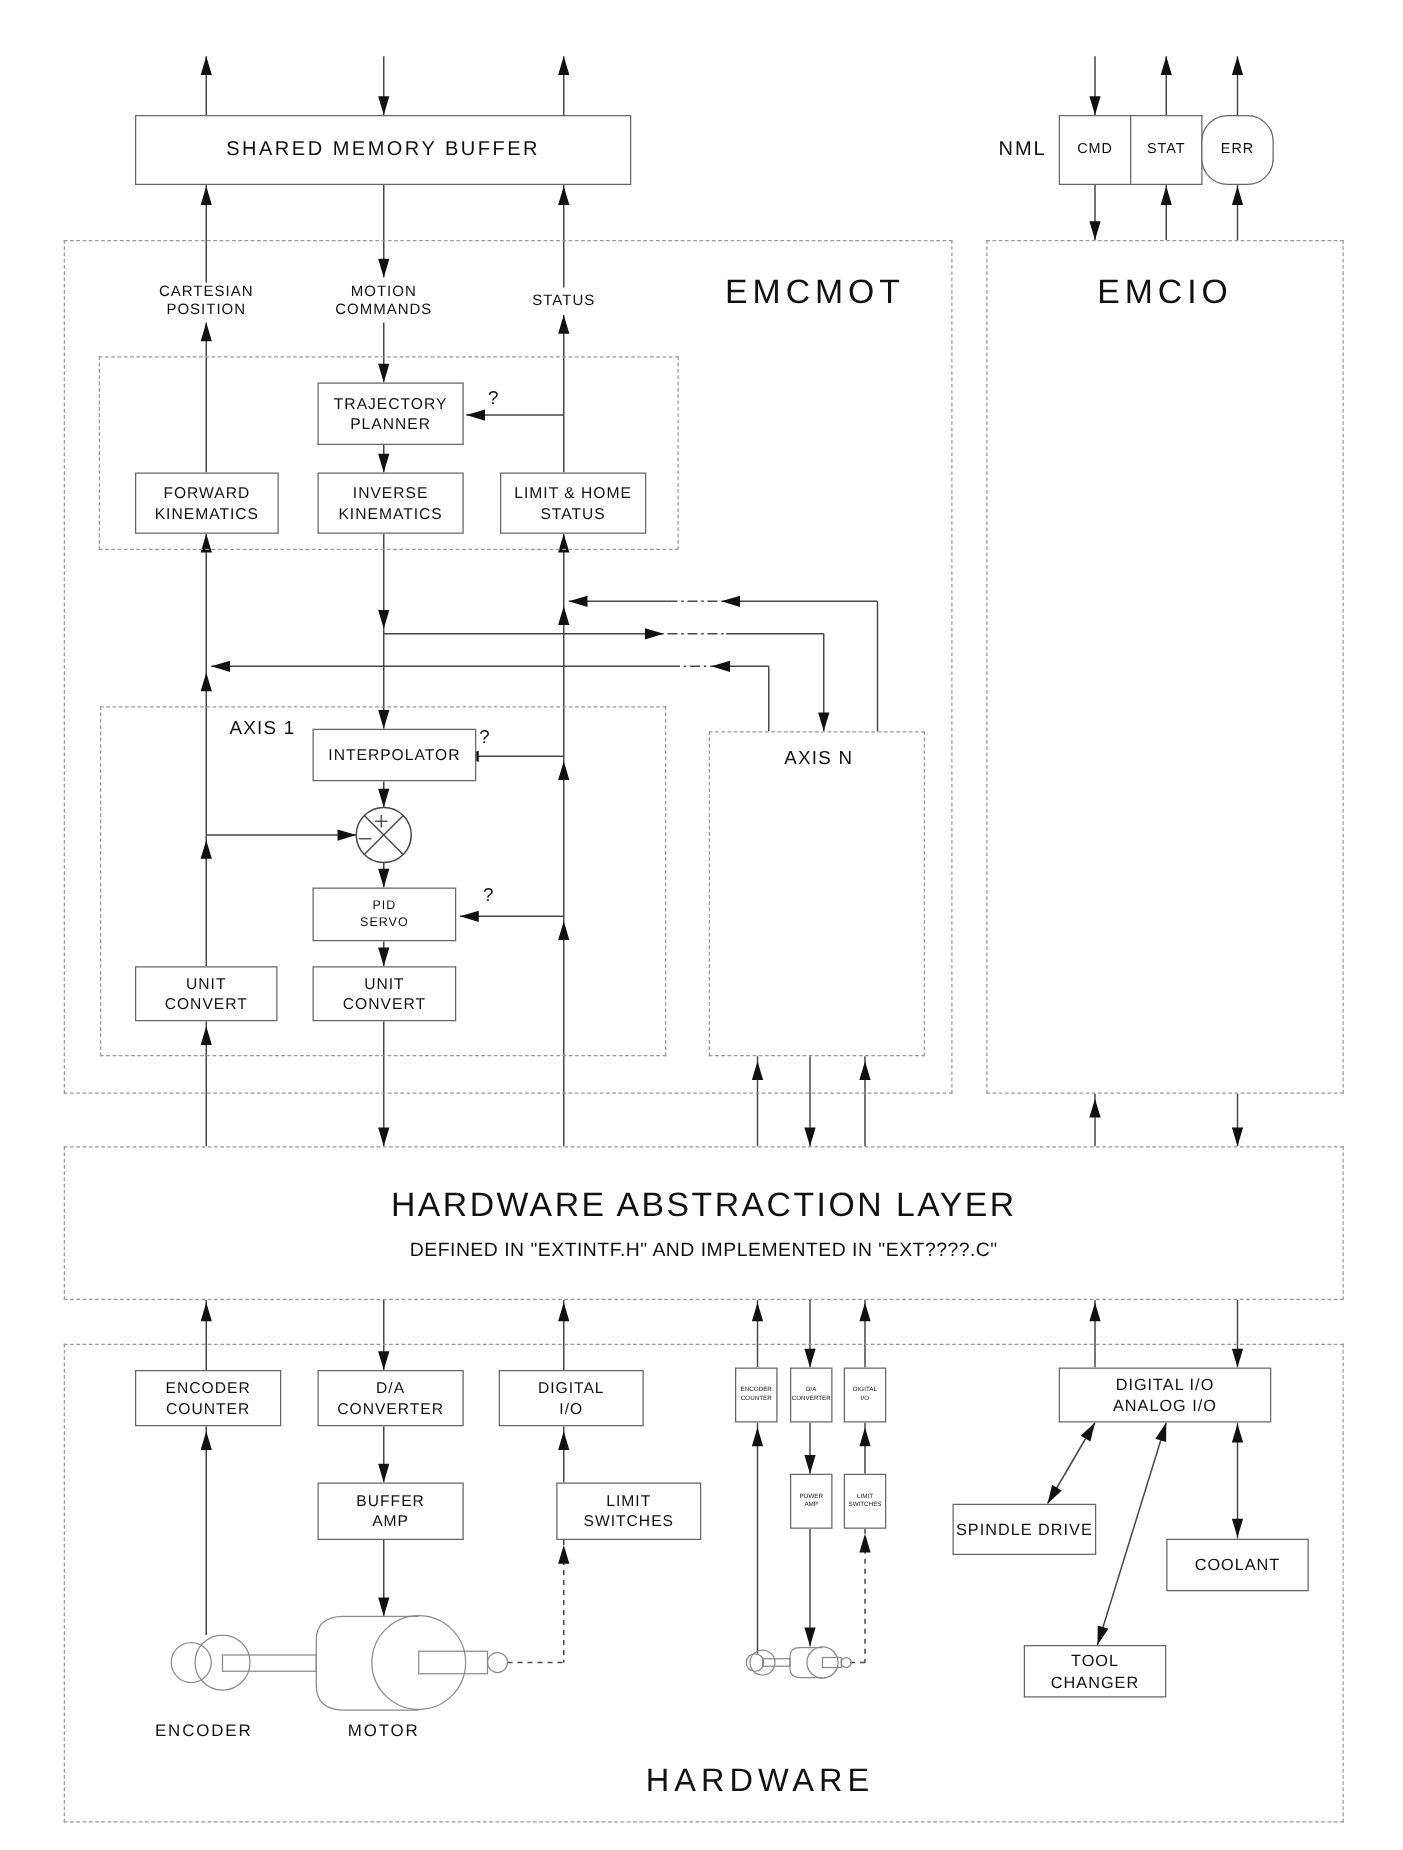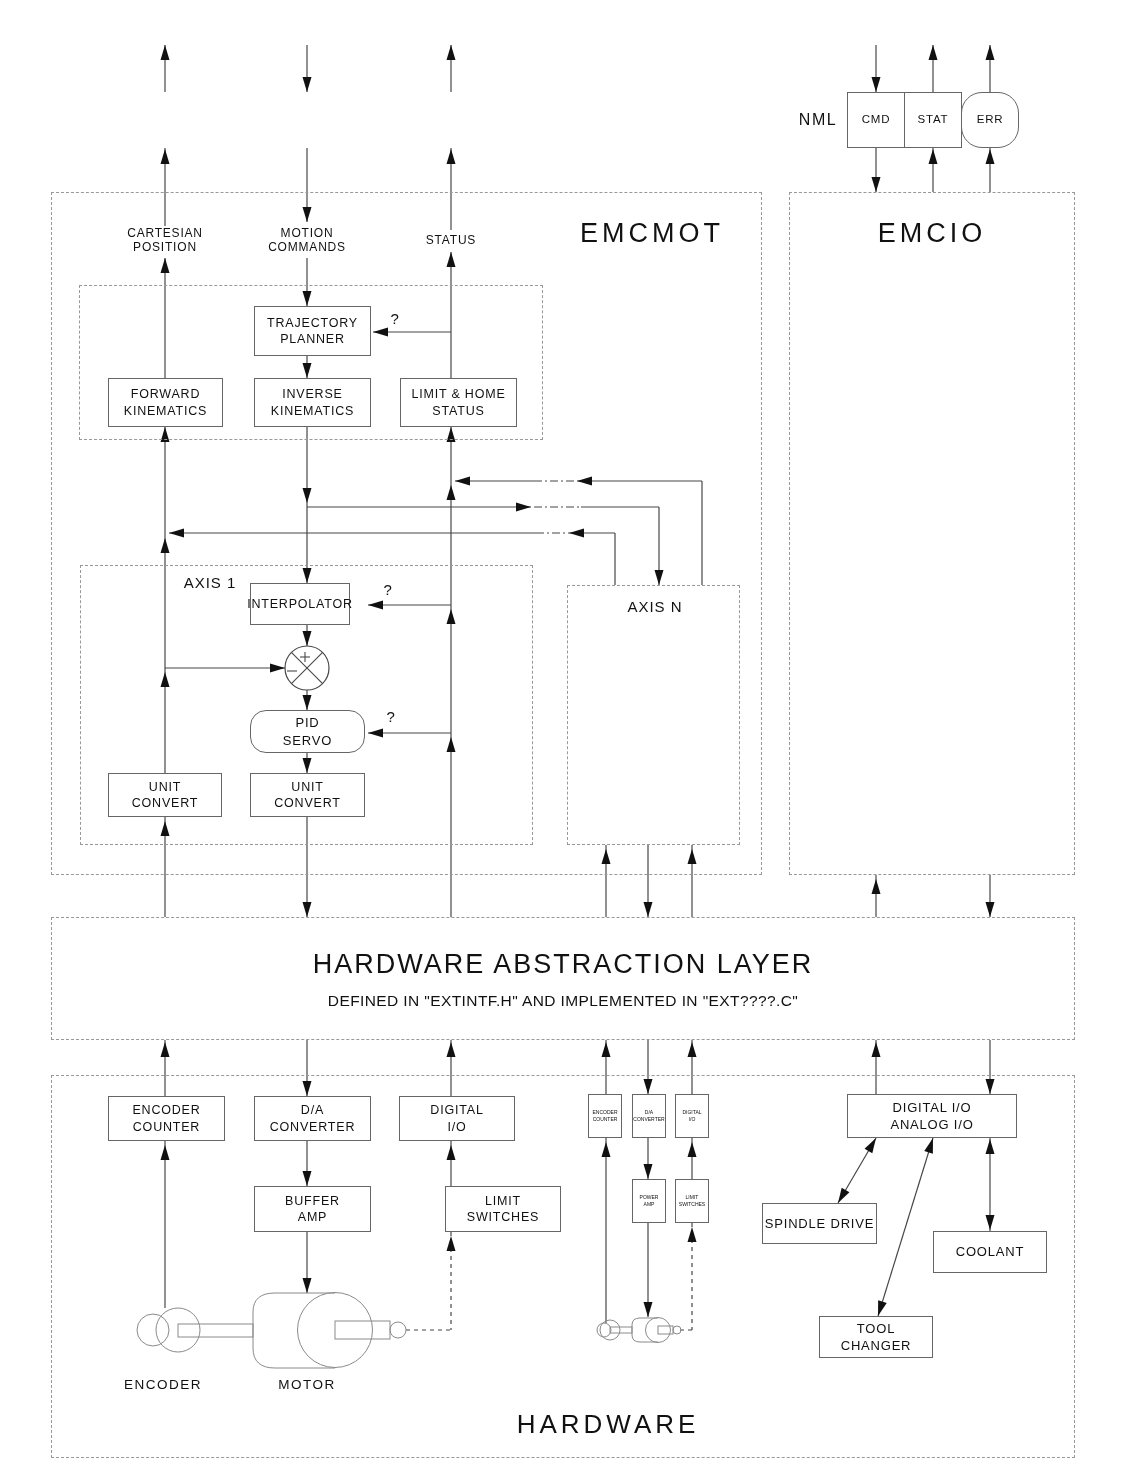--- a/index.html
+++ b/index.html
@@ -182,20 +182,21 @@
     </svg>
 
   <div class="region" style="left:51px;top:192px;width:711px;height:683px;"></div>
   <div class="region" style="left:789px;top:192px;width:286px;height:683px;"></div>
   <div class="region" style="left:79px;top:285px;width:464px;height:155px;"></div>
   <div class="region" style="left:80px;top:565px;width:453px;height:280px;"></div>
   <div class="region" style="left:567px;top:585px;width:173px;height:260px;"></div>
   <div class="region" style="left:51px;top:917px;width:1024px;height:123px;"></div>
   <div class="region" style="left:51px;top:1075px;width:1024px;height:383px;"></div>
 
+  <div class="box" style="left:108px;top:92px;width:397px;height:56px;font-size:16px;letter-spacing:2px;">SHARED MEMORY BUFFER</div>
   <div class="lbl" style="left:818px;top:111px;font-size:16px;letter-spacing:1.5px;">NML</div>
   <div class="box" style="left:847px;top:92px;width:58px;height:56px;font-size:11.5px;">CMD</div>
   <div class="box" style="left:904px;top:92px;width:58px;height:56px;font-size:11.5px;">STAT</div>
   <div class="box" style="left:961px;top:92px;width:58px;height:56px;font-size:11.5px;border-radius:21px;">ERR</div>
 
   <div class="lbl" style="left:165px;top:227px;font-size:12px;">CARTESIAN
 POSITION</div>
   <div class="lbl" style="left:307px;top:227px;font-size:12px;">MOTION
 COMMANDS</div>
   <div class="lbl" style="left:451px;top:234px;font-size:12px;">STATUS</div>
@@ -209,22 +210,22 @@
   <div class="lbl big" style="left:608px;top:1410px;font-size:26px;">HARDWARE</div>
 
   <div class="box" style="left:254px;top:306px;width:117px;height:50px;font-size:12.5px;">TRAJECTORY
 PLANNER</div>
   <div class="box" style="left:108px;top:378px;width:115px;height:49px;font-size:12.5px;">FORWARD
 KINEMATICS</div>
   <div class="box" style="left:254px;top:378px;width:117px;height:49px;font-size:12.5px;">INVERSE
 KINEMATICS</div>
   <div class="box" style="left:400px;top:378px;width:117px;height:49px;font-size:12.5px;">LIMIT &amp; HOME
 STATUS</div>
-  <div class="box" style="left:250px;top:583px;width:100px;height:42px;font-size:12.5px;">INTERPOLATOR</div>
-  <div class="box" style="left:250px;top:710px;width:115px;height:43px;font-size:13px;border-radius:16px;">PID
+  <div class="box" style="left:250px;top:583px;width:131px;height:42px;font-size:12.5px;">INTERPOLATOR</div>
+  <div class="box" style="left:250px;top:710px;width:115px;height:43px;font-size:10px;">PID
 SERVO</div>
   <div class="box" style="left:108px;top:773px;width:114px;height:44px;font-size:12.5px;">UNIT
 CONVERT</div>
   <div class="box" style="left:250px;top:773px;width:115px;height:44px;font-size:12.5px;">UNIT
 CONVERT</div>
 
   <div class="lbl" style="left:395px;top:310px;font-size:15px;">?</div>
   <div class="lbl" style="left:388px;top:581px;font-size:15px;">?</div>
   <div class="lbl" style="left:391px;top:708px;font-size:15px;">?</div>
 

